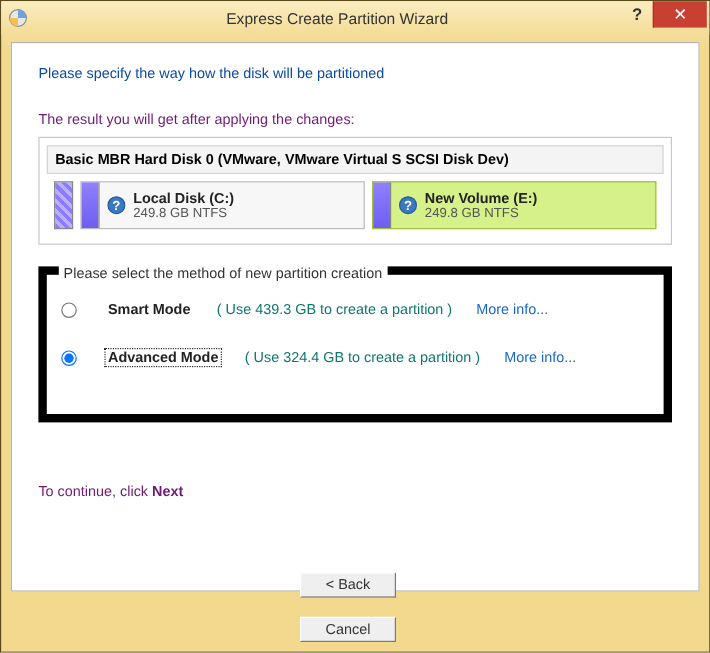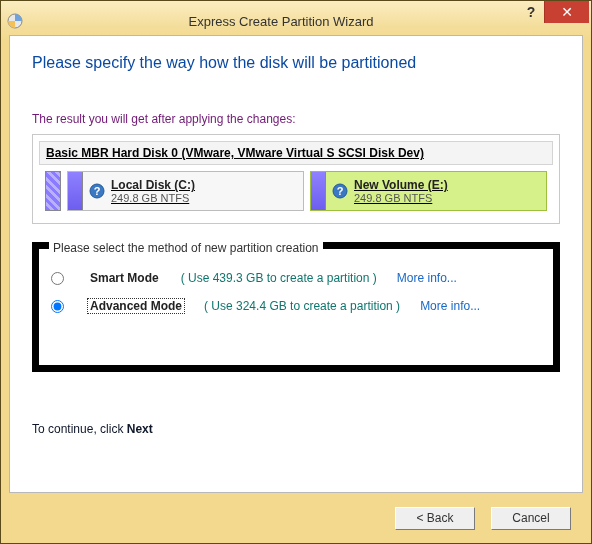--- a/index.html
+++ b/index.html
@@ -13,21 +13,21 @@
     width: 592px;
     height: 544px;
     background: linear-gradient(#f8e7b5, #f3d98e 40px, #f3d98e);
     box-sizing: border-box;
     position: relative;
     border: 1px solid #5a4a1a;
   }
   .titlebar {
     height: 28px;
     display: flex;
-    align-items: flex-end;
+    align-items: center;
     padding: 0 0 0 6px;
     background: linear-gradient(#fbedc1, #f3dc97);
     position: relative;
   }
   .titlebar .icon {
     width: 16px;
     height: 16px;
     margin-right: 8px;
   }
   .titlebar .title {
@@ -71,34 +71,33 @@
     position: absolute;
     left: 8px; right: 8px; top: 34px; bottom: 50px;
     background: #fff;
     border: 1px solid #b8b8b8;
     box-sizing: border-box;
     padding: 18px 22px 10px 22px;
   }
 
   .heading {
     color: #0b4aa2;
-    font-size: 16px;
-    margin-bottom: 40px;
+    font-size: 12px;
+    margin-bottom: 24px;
   }
 
   .subtext {
     color: #701a75;
     margin-bottom: 8px;
   }
 
   .disk-frame {
     border: 1px solid #c8c8c8;
     padding: 6px;
     margin-bottom: 18px;
-    text-decoration: underline;
   }
   .disk-header {
     border: 1px solid #d4d4d4;
     background: #f4f4f4;
     padding: 4px 6px;
     font-size: 12px;
   }
   .disk-body {
     display: flex;
     padding: 6px 6px 6px 6px;
@@ -195,32 +194,33 @@
   .mode-desc {
     color: #0f766e;
   }
   .more {
     color: #1968c6;
     cursor: pointer;
   }
 
   .continue-text {
     margin-top: 50px;
-    color: #0f172a;
+    color: #701a75;
   }
 
   .button-bar {
     position: absolute;
     left: 8px; right: 8px; bottom: 8px;
     height: 34px;
     display: flex;
     justify-content: flex-end;
     align-items: center;
     gap: 16px;
     padding-right: 12px;
+    flex-direction: column;
   }
   button.wiz {
     width: 80px;
     height: 23px;
     background: #efefef;
     border-top: 1px solid #fff;
     border-left: 1px solid #fff;
     border-right: 1px solid #7a7a7a;
     border-bottom: 1px solid #7a7a7a;
     font-family: inherit;
@@ -305,21 +305,21 @@
     <div class="group">
       <span class="group-title">Please select the method of new partition creation</span>
 
       <div class="mode-row">
         <input type="radio" name="mode" style="">
         <span class="mode-name">Smart Mode</span>
         <span class="mode-desc">( Use 439.3 GB to create a partition )</span>
         <span class="more">More info...</span>
       </div>
 
-      <div class="mode-row" style="margin-top:14px;">
+      <div class="mode-row" style="margin-top:26px;">
         <input type="radio" name="mode" checked="" style="">
         <span class="mode-name selected">Advanced Mode</span>
         <span class="mode-desc">( Use 324.4 GB to create a partition )</span>
         <span class="more">More info...</span>
       </div>
     </div>
 
     <div class="continue-text">
       <span>To continue, click </span><b>Next</b>
     </div>

